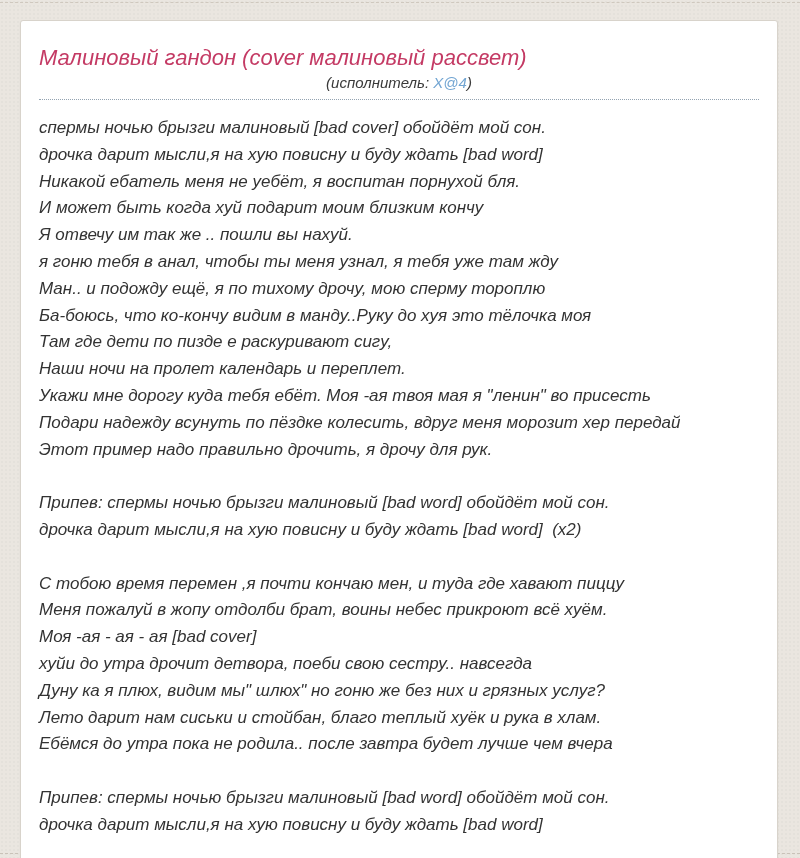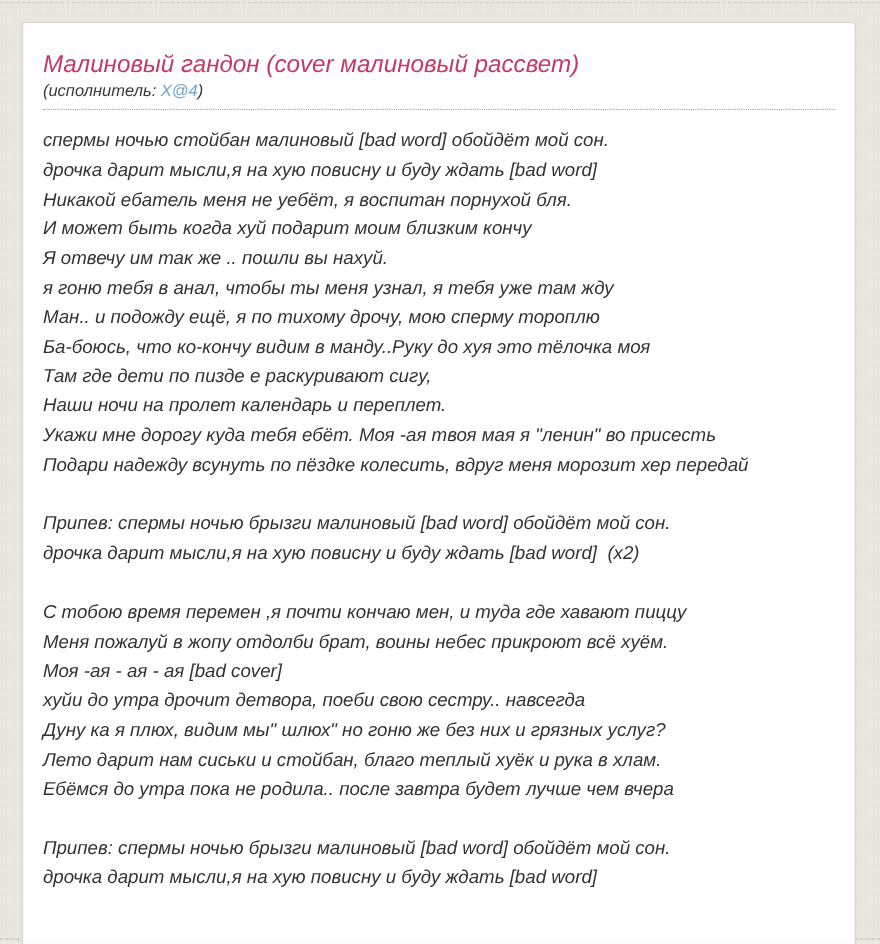--- a/index.html
+++ b/index.html
@@ -49,20 +49,21 @@
     margin: 6px 0 3px 0;
     font-size: 22px;
     font-weight: normal;
     letter-spacing: 0;
     color: var(--title_color, #c43a64);
   }
   .subtitle {
     font-size: 15px;
     color: #3a3a3a;
     margin: 0 0 7px 0;
+    text-align: center;
   }
   .artist-link {
     color: var(--link_color, #72a5d2);
     text-decoration: none;
     cursor: pointer;
   }
   .separator {
     border-bottom: 1px dotted var(--separator_color, #93a3b1);
     height: 1px;
     margin: 3px 0 0 0;
@@ -78,32 +79,33 @@
   }
 </style>
 </head>
 <body>
 
 <div class="card">
   <h1 class="title">Малиновый гандон (cover малиновый рассвет)</h1>
   <div class="subtitle"><span>(исполнитель:</span> <a class="artist-link">X@4</a><span>)</span></div>
   <div class="separator"></div>
   <div class="lyrics">
-      <div class="lyric-line">спермы ночью стойбан малиновый [bad word] обойдёт мой сон.</div>
+      <div class="lyric-line">спермы ночью брызги малиновый [bad cover] обойдёт мой сон.</div>
       <div class="lyric-line">дрочка дарит мысли,я на хую повисну и буду ждать [bad word]</div>
       <div class="lyric-line">Никакой ебатель меня не уебёт, я воспитан порнухой бля.</div>
       <div class="lyric-line">И может быть когда хуй подарит моим близким кончу</div>
       <div class="lyric-line">Я отвечу им так же .. пошли вы нахуй.</div>
       <div class="lyric-line">я гоню тебя в анал, чтобы ты меня узнал, я тебя уже там жду</div>
       <div class="lyric-line">Ман.. и подожду ещё, я по тихому дрочу, мою сперму тороплю</div>
       <div class="lyric-line">Ба-боюсь, что ко-кончу видим в манду..Руку до хуя это тёлочка моя</div>
       <div class="lyric-line">Там где дети по пизде е раскуривают сигу,</div>
       <div class="lyric-line">Наши ночи на пролет календарь и переплет.</div>
       <div class="lyric-line">Укажи мне дорогу куда тебя ебёт. Моя -ая твоя мая я "ленин" во присесть</div>
       <div class="lyric-line">Подари надежду всунуть по пёздке колесить, вдруг меня морозит хер передай</div>
+      <div class="lyric-line">Этот пример надо правильно дрочить, я дрочу для рук.</div>
       <div class="lyric-line">&nbsp;</div>
       <div class="lyric-line">Припев: спермы ночью брызги малиновый [bad word] обойдёт мой сон.</div>
       <div class="lyric-line">дрочка дарит мысли,я на хую повисну и буду ждать [bad word]  (x2)</div>
       <div class="lyric-line">&nbsp;</div>
       <div class="lyric-line">С тобою время перемен ,я почти кончаю мен, и туда где хавают пиццу</div>
       <div class="lyric-line">Меня пожалуй в жопу отдолби брат, воины небес прикроют всё хуём.</div>
       <div class="lyric-line">Моя -ая - ая - ая [bad cover]</div>
       <div class="lyric-line">хуйи до утра дрочит детвора, поеби свою сестру.. навсегда</div>
       <div class="lyric-line">Дуну ка я плюх, видим мы" шлюх" но гоню же без них и грязных услуг?</div>
       <div class="lyric-line">Лето дарит нам сиськи и стойбан, благо теплый хуёк и рука в хлам.</div>

